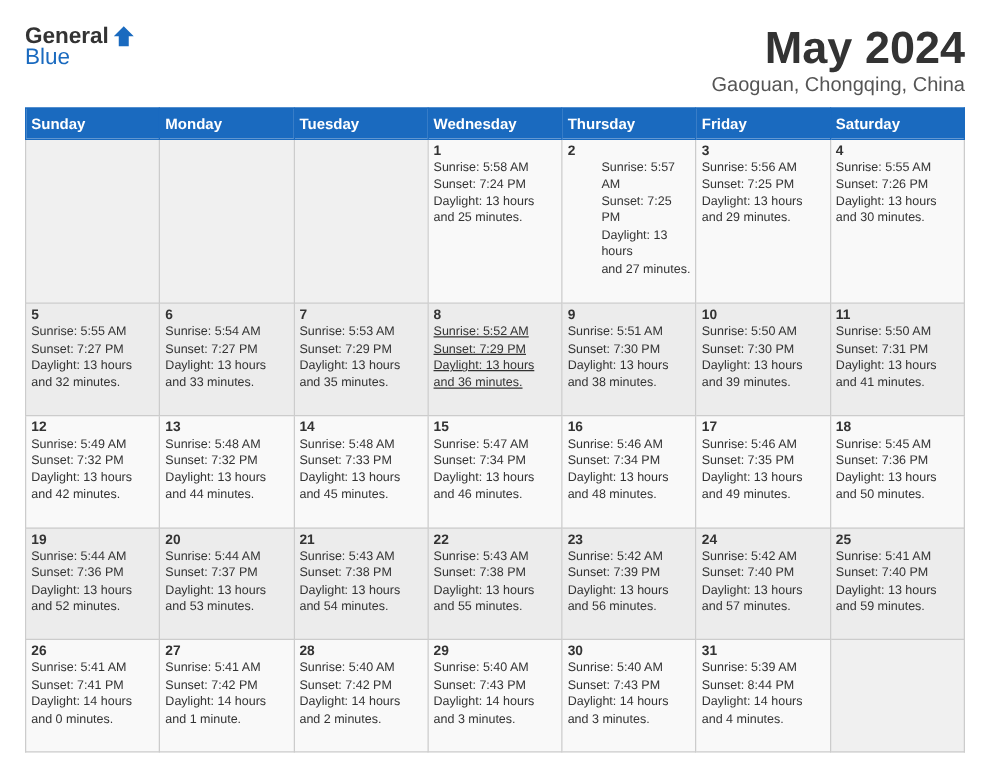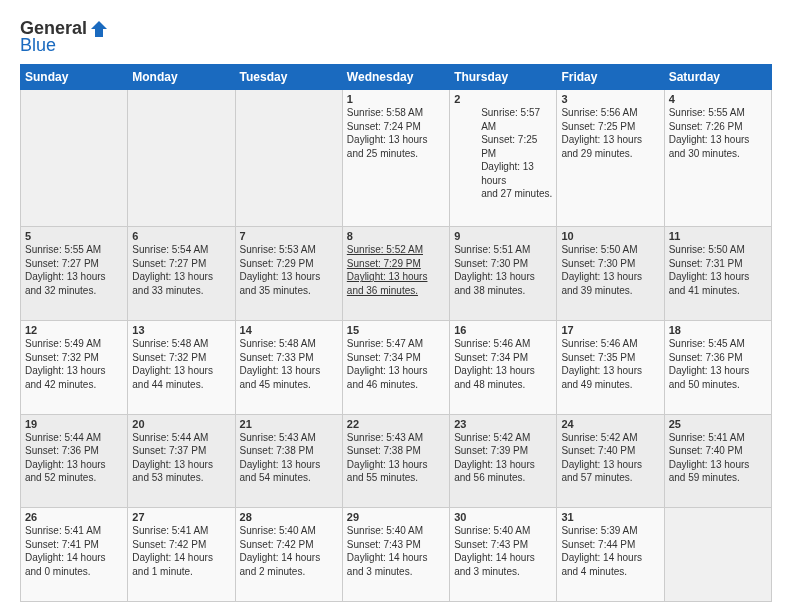--- a/index.html
+++ b/index.html
@@ -111,20 +111,22 @@
     <div class="logo">
       <div class="logo-text">
         <span class="logo-general">General</span>
         <svg class="logo-icon" viewBox="0 0 20 20">
           <polygon points="10,2 18,10 14,10 14,18 6,18 6,10 2,10" fill="#1a6abf"></polygon>
         </svg>
       </div>
       <span class="logo-blue" style="font-size:18px;font-weight:normal;color:#1a6abf;margin-top:-4px;">Blue</span>
     </div>
     <div class="title-block">
+      <div class="month-title">May 2024</div>
+      <div class="location-title">Gaoguan, Chongqing, China</div>
     </div>
   </div>
 
   <table class="calendar-table">
     <thead>
       <tr>
         <th>Sunday</th>
         <th>Monday</th>
         <th>Tuesday</th>
         <th>Wednesday</th>
@@ -352,21 +354,21 @@
           <td>
             <span class="day-number">30</span>
             <div class="day-info" style="white-space: pre-line;">Sunrise: 5:40 AM
 Sunset: 7:43 PM
 Daylight: 14 hours
 and 3 minutes.</div>
           </td>
           <td>
             <span class="day-number">31</span>
             <div class="day-info" style="white-space: pre-line;">Sunrise: 5:39 AM
-Sunset: 7:44 PM
+Sunset: 8:44 PM
 Daylight: 14 hours
 and 4 minutes.</div>
           </td>
           <td class="empty-cell"></td>
         </tr>
       </tbody>
   </table>
 </div>
 
 </body></html>

